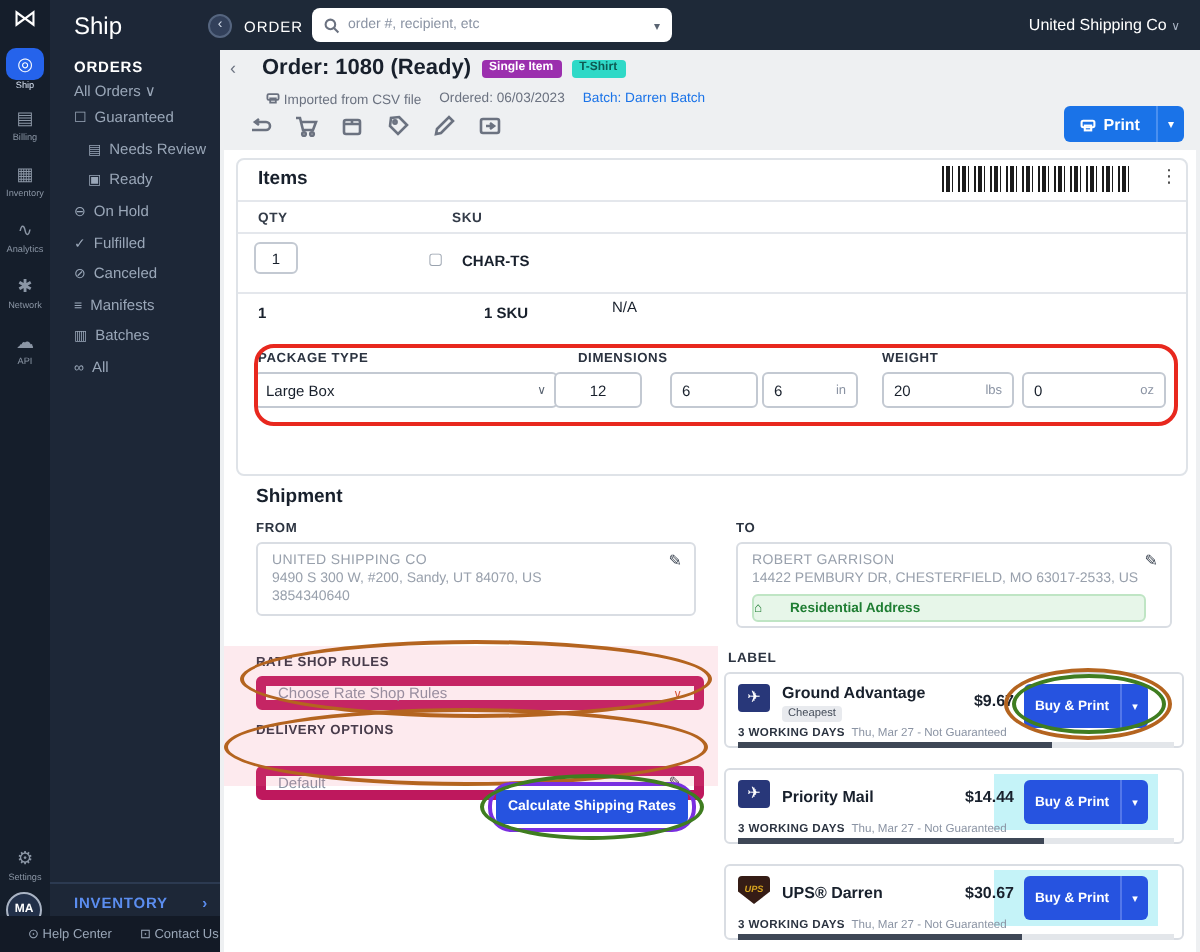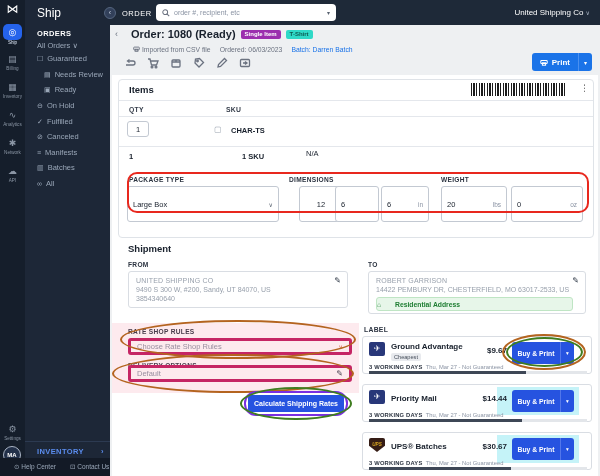--- a/index.html
+++ b/index.html
@@ -63,37 +63,37 @@
     background:repeating-linear-gradient(90deg,#1b1b1b 0 1px,#fff 1px 2px,#1b1b1b 2px 4px,#fff 4px 5px,#1b1b1b 5px 5.6px,#fff 5.6px 8px); }
   .kebab { position:absolute; right:4px; top:3px; color:#444; font-size:9px; cursor:pointer; }
   .hline { position:absolute; left:0; width:100%; border-top:1px solid #e4e7ec; }
   .col-hdr { position:absolute; top:26px; font-size:6.8px; font-weight:bold; color:#333b48; letter-spacing:.3px; }
   .qty-input { position:absolute; left:8px; top:41px; width:22px; height:16px; border:1px solid #c3c9d2; border-radius:3px; font-size:7.5px; text-align:center; line-height:15px; color:#18202c; background:#fff; }
   .img-ic { position:absolute; left:95px; top:45px; color:#9aa3af; font-size:8px; }
   .cell { position:absolute; font-size:7.5px; color:#18202c; }
   .tot { position:absolute; top:72px; font-size:7.5px; font-weight:bold; color:#18202c; }
 
   .fld-label { position:absolute; font-size:6.6px; font-weight:bold; color:#2b3340; letter-spacing:.3px; }
-  .fld { position:absolute; top:106px; height:36px; border:1px solid #c3c9d2; border-radius:3px; background:#fff; display:flex; align-items:center; padding:0 5px; font-size:7.5px; color:#18202c; }
+  .fld { position:absolute; top:106px; height:18px; border:1px solid #c3c9d2; border-radius:3px; background:#fff; display:flex; align-items:center; padding:0 5px; font-size:7.5px; color:#18202c; }
   .fld .unit { margin-left:auto; color:#8a93a3; font-size:6.5px; }
   .fld .car { margin-left:auto; color:#5a6472; font-size:6px; }
   .addl-box { position:absolute; left:8px; top:137px; width:462px; height:18px; border:1px dashed #c9cfd8; border-radius:3px; display:flex; align-items:center; padding-left:8px; }
   .addl-box span { color:#1a73e8; font-size:7.5px; cursor:pointer; }
 
   
   .ship-title { position:absolute; left:16px; top:168px; font-size:9.5px; font-weight:bold; color:#18202c; }
   .ft-label { position:absolute; top:186px; font-size:6.6px; font-weight:bold; color:#2b3340; letter-spacing:.3px; }
   .addr-card { position:absolute; top:196px; border:1px solid #d9dde3; border-radius:3px; background:#fff; padding:5px 7px; }
   .addr-card .nm { font-size:7px; color:#98a0ac; letter-spacing:.2px; }
   .addr-card .ln { font-size:7px; color:#98a0ac; margin-top:2px; }
   .addr-card .pencil { position:absolute; right:6px; top:4px; color:#3a4350; font-size:8px; cursor:pointer; }
   .res-badge { margin-top:4px; background:#e7f6e9; border:1px solid #bfe5c4; border-radius:3px; height:14px; display:flex; align-items:center; gap:4px; padding-left:18px; color:#1e7d32; font-size:6.8px; font-weight:bold; width:197px; }
 
   .sel-label { position:absolute; font-size:6.6px; font-weight:bold; color:#2b3340; letter-spacing:.3px; }
-  .sel { position:absolute; height:17px; border:3px solid #be185d; border-radius:3px; background:#fff; display:flex; align-items:center; padding:0 6px; font-size:7.5px; color:#8a93a3; }
+  .sel { position:absolute; height:17px; border:5px solid #be185d; border-radius:3px; background:#fff; display:flex; align-items:center; padding:0 6px; font-size:7.5px; color:#8a93a3; }
   .sel .car { margin-left:auto; color:#d4502a; font-size:6px; }
   .sel .pencil { margin-left:auto; color:#3a4350; font-size:8px; }
 
   .btn-save { position:absolute; left:24px; top:320px; width:104px; height:17px; background:#fff; border:1px solid #9bb8ee; border-radius:3px; color:#1a73e8; font-size:7.5px; font-weight:bold; text-align:center; line-height:15px; cursor:pointer; }
   .btn-calc { position:absolute; left:136px; top:320px; width:96px; height:17px; background:#2653e0; border-radius:3px; color:#fff; font-size:7px; font-weight:bold; text-align:center; line-height:17px; cursor:pointer; }
 
   
   .lbl-title { position:absolute; left:252px; top:251px; font-size:6.8px; font-weight:bold; color:#2b3340; letter-spacing:.3px; }
   .rate-card { position:absolute; left:250px; width:230px; height:38px; border:1px solid #d9dde3; border-radius:3px; background:#fff; }
   .rc-logo { position:absolute; left:6px; top:5px; width:16px; height:14px; border-radius:2px; background:#283779; color:#fff; font-size:8px; text-align:center; line-height:14px; }
@@ -278,21 +278,21 @@
         <div class="tot" style="left:10px;">1</div>
         <div class="tot" style="left:123px;">1 SKU</div>
 
         <div class="fld-label" style="left:10px;top:96px;">PACKAGE TYPE</div>
         <div class="fld-label" style="left:170px;top:96px;">DIMENSIONS</div>
         <div class="fld-label" style="left:322px;top:96px;">WEIGHT</div>
         <div class="fld" style="left:8px;width:152px;">
           <span>Large Box</span>
           <span class="car">∨</span>
         </div>
-        <div class="fld" style="left:180px;width:44px;justify-content:center;">
+        <div class="fld" style="left:158px;width:44px;justify-content:center;">
             <span>12</span>
           </div>
         <div class="fld" style="left:216px;width:44px;">
             <span>6</span>
           </div>
         <div class="fld" style="left:262px;width:48px;">
             <span>6</span>
             <span class="unit">in</span>
           </div>
         <div class="fld" style="left:322px;width:66px;">
@@ -328,21 +328,21 @@
 
       <div class="ann ann-pink"></div>
       <div class="sel-label" style="left:16px;top:253px;">RATE SHOP RULES</div>
       <div class="sel" style="left:16px;top:263px;width:224px;">
         <span>Choose Rate Shop Rules</span>
         <span class="car">∨</span>
       </div>
       <div class="ann ann-ellipse ann-rsr"></div>
 
       <div class="sel-label" style="left:16px;top:287px;">DELIVERY OPTIONS</div>
-      <div class="sel" style="left:16px;top:290px;width:224px;">
+      <div class="sel" style="left:16px;top:308px;width:224px;">
         <span>Default</span>
         <span class="pencil">✎</span>
       </div>
       <div class="ann ann-ellipse ann-do"></div>
 
       <div class="btn-calc">Calculate Shipping Rates</div>
       <div class="ann ann-calc-purple"></div>
       <div class="ann ann-ellipse ann-calc-green"></div>
 
       <div class="lbl-title">LABEL</div>
@@ -377,21 +377,21 @@
         </div>
         <div class="rc-days"><b>3 WORKING DAYS</b>&nbsp;&nbsp;<span>Thu, Mar 27 - Not Guaranteed</span></div>
         <div class="rc-bar">
             <div class="fill" style="width: 70%;"></div>
           </div>
       </div>
 
       <div class="rate-card" style="top:357px;">
         <div class="ann ann-cyan"></div>
         <div class="rc-logo ups">UPS</div>
-        <div class="rc-name" style="top:9px;">UPS® Batches</div>
+        <div class="rc-name" style="top:9px;">UPS® Darren</div>
         <div class="rc-price">$30.67</div>
         <div class="buy-btn">
           <span class="bmain">Buy &amp; Print</span>
           <span class="bdiv"></span>
           <span class="bcaret">▾</span>
         </div>
         <div class="rc-days"><b>3 WORKING DAYS</b>&nbsp;&nbsp;<span>Thu, Mar 27 - Not Guaranteed</span></div>
         <div class="rc-bar">
             <div class="fill" style="width: 65%;"></div>
           </div>

